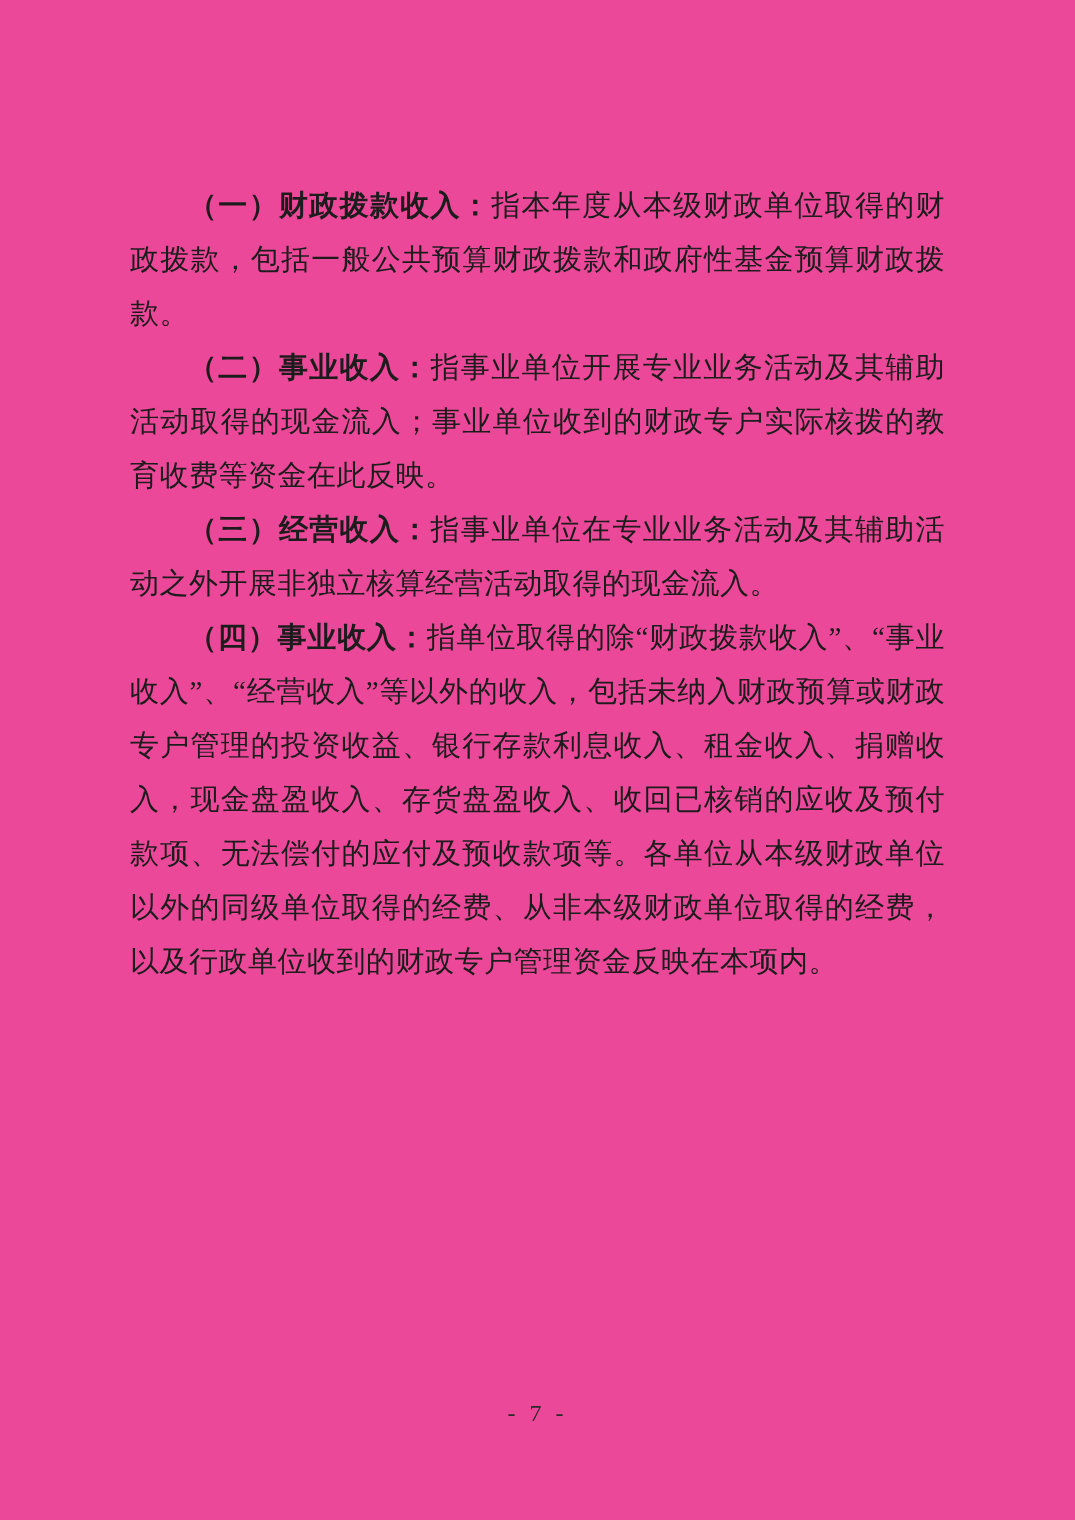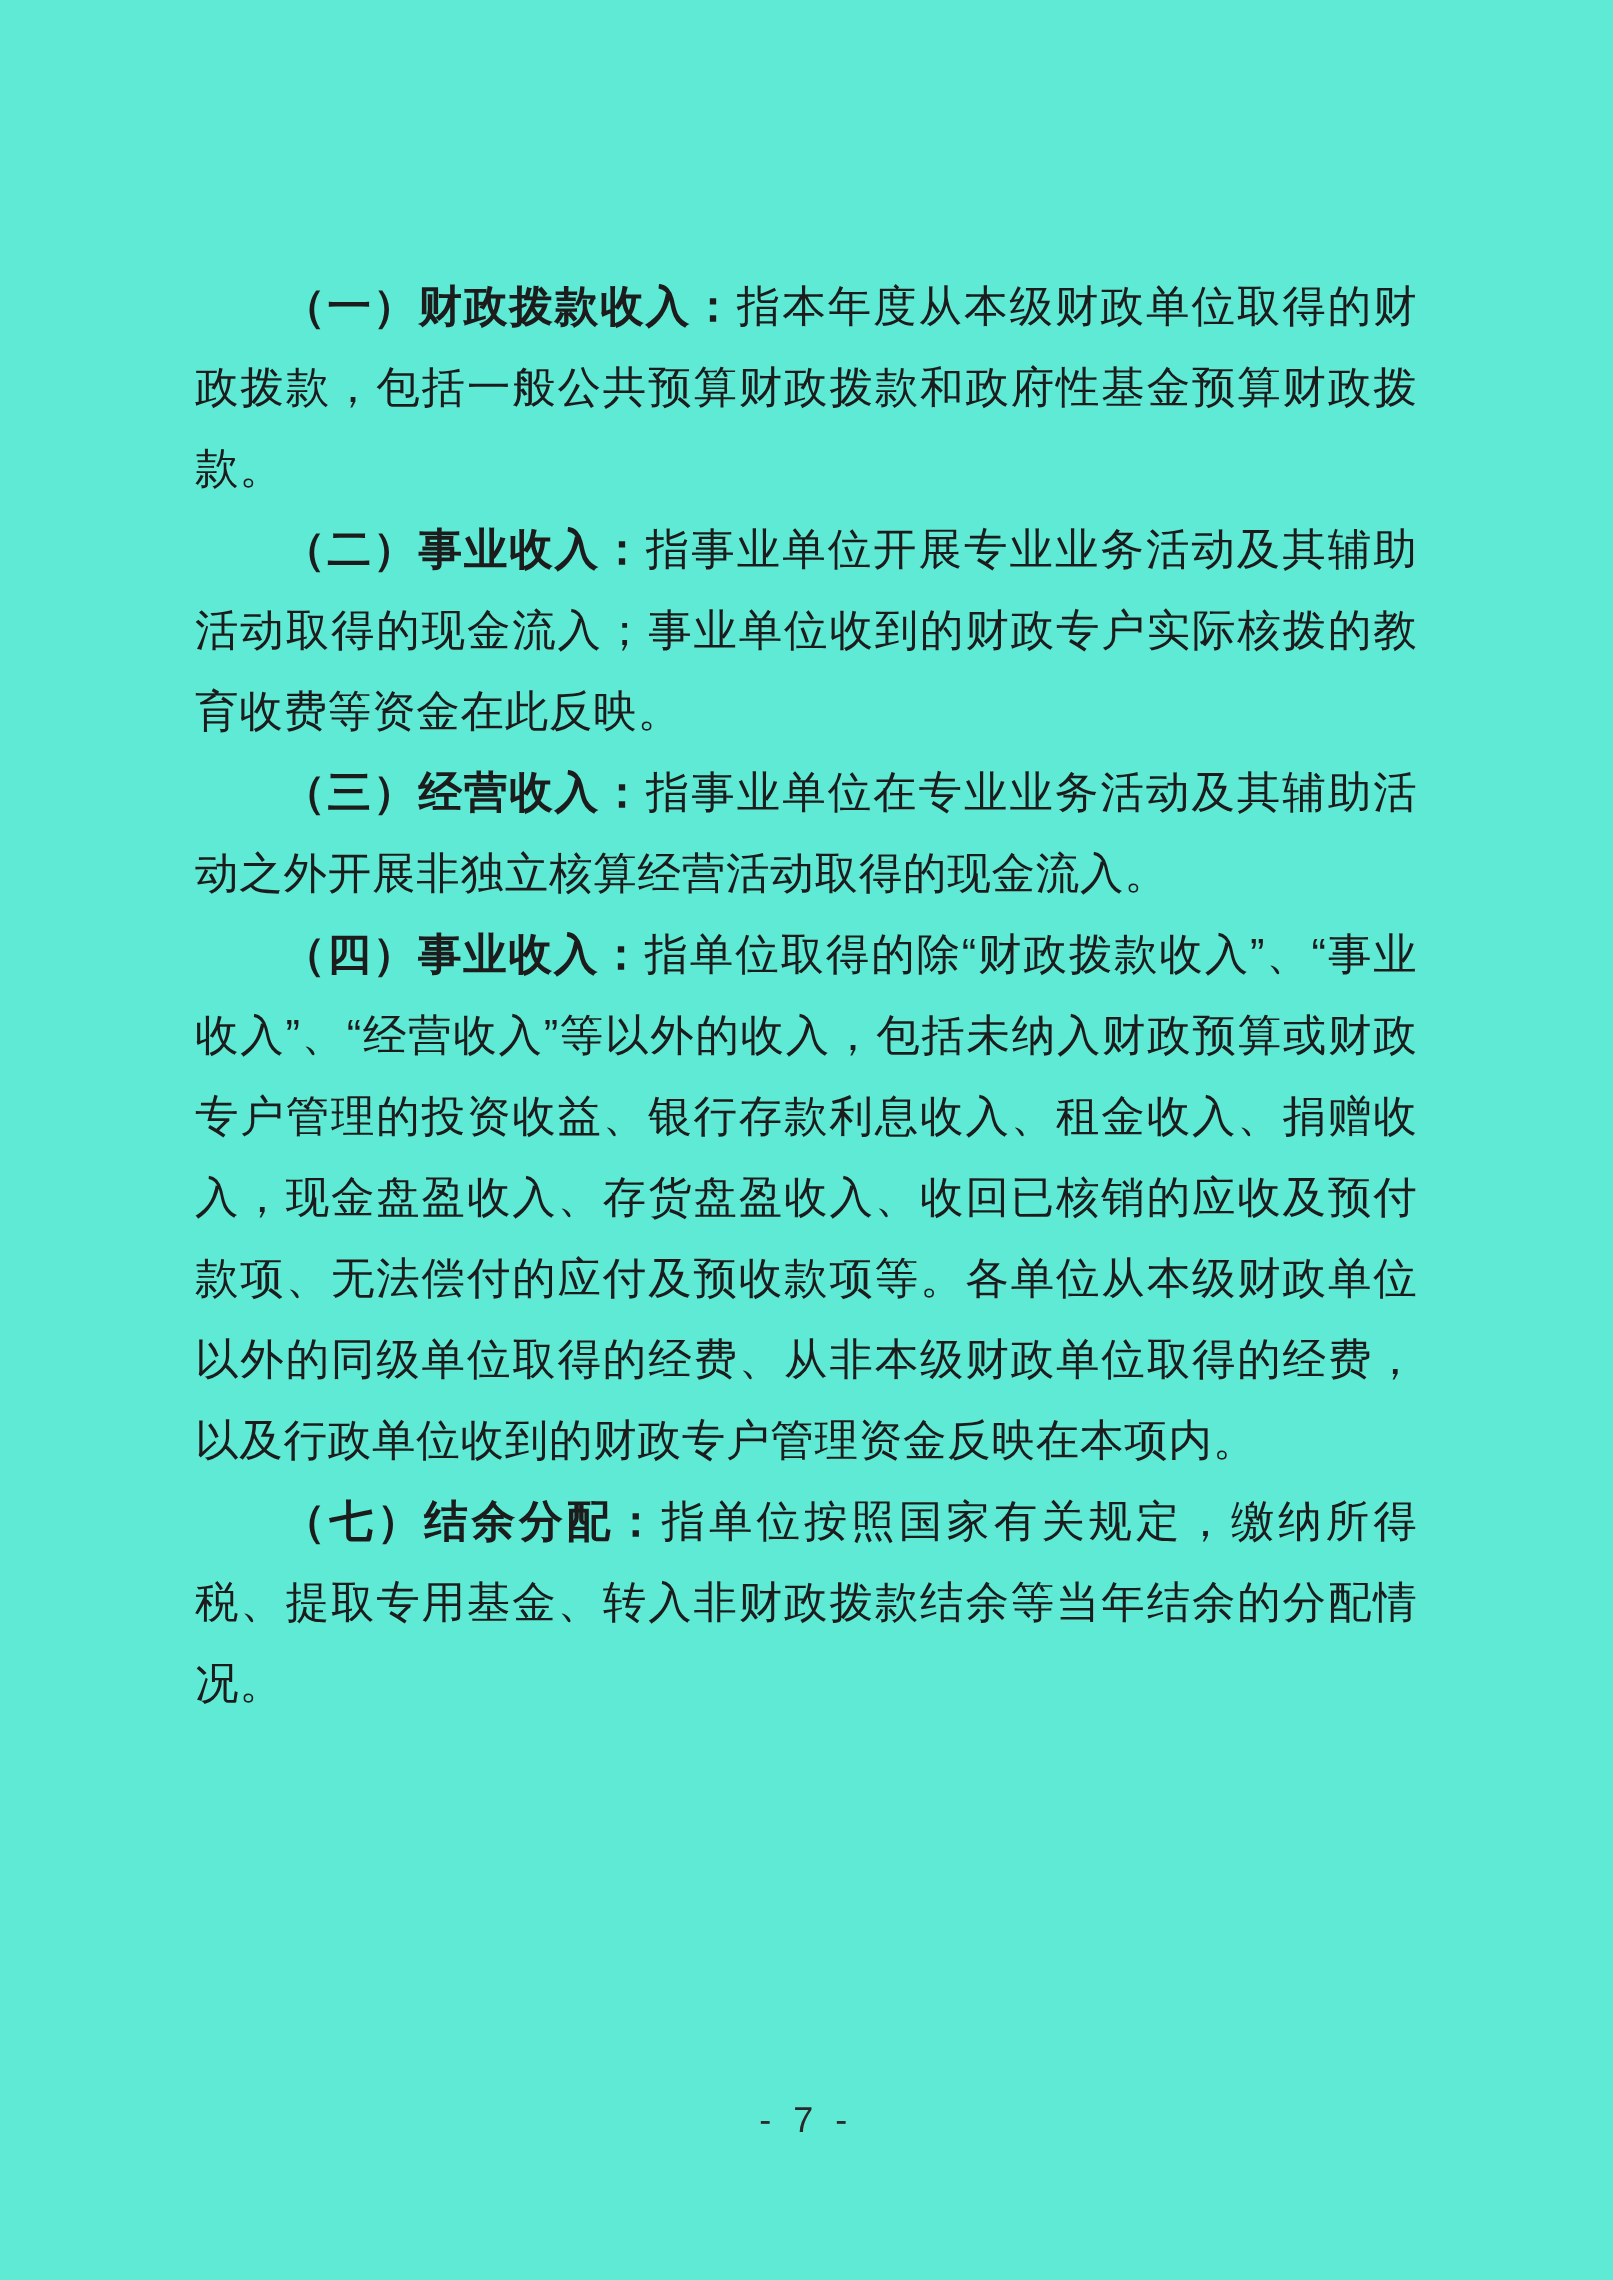--- a/index.html
+++ b/index.html
@@ -4,23 +4,23 @@
 <style>
   html, body {
     margin: 0;
     padding: 0;
     background: #ffffff;
   }
   .sheet {
     position: relative;
     width: 1075px;
     height: 1520px;
-    background: #5eead4;
+    background: #ec4899;
     overflow: hidden;
-    font-family: Liberation Sans, sans-serif;
+    font-family: Liberation Serif, serif;
     color: #1c1c1c;
   }
   .content {
     position: absolute;
     top: 178px;
     left: 130px;
     width: 815px;
   }
   .para {
     margin: 0;
@@ -48,16 +48,15 @@
 </style>
 </head>
 <body>
 
 <div class="sheet">
   <div class="content" id="paragraphs">
       <p class="para"><strong class="head">（一）财政拨款收入：</strong><span>指本年度从本级财政单位取得的财政拨款，包括一般公共预算财政拨款和政府性基金预算财政拨款。</span></p>
       <p class="para"><strong class="head">（二）事业收入：</strong><span>指事业单位开展专业业务活动及其辅助活动取得的现金流入；事业单位收到的财政专户实际核拨的教育收费等资金在此反映。</span></p>
       <p class="para"><strong class="head">（三）经营收入：</strong><span>指事业单位在专业业务活动及其辅助活动之外开展非独立核算经营活动取得的现金流入。</span></p>
       <p class="para"><strong class="head">（四）事业收入：</strong><span>指单位取得的除“财政拨款收入”、“事业收入”、“经营收入”等以外的收入，包括未纳入财政预算或财政专户管理的投资收益、银行存款利息收入、租金收入、捐赠收入，现金盘盈收入、存货盘盈收入、收回已核销的应收及预付款项、无法偿付的应付及预收款项等。各单位从本级财政单位以外的同级单位取得的经费、从非本级财政单位取得的经费，以及行政单位收到的财政专户管理资金反映在本项内。</span></p>
-      <p class="para"><strong class="head">（七）结余分配：</strong><span>指单位按照国家有关规定，缴纳所得税、提取专用基金、转入非财政拨款结余等当年结余的分配情况。</span></p>
     </div>
   <div class="page-number">- 7 -</div>
 </div>
 
 </body></html>

